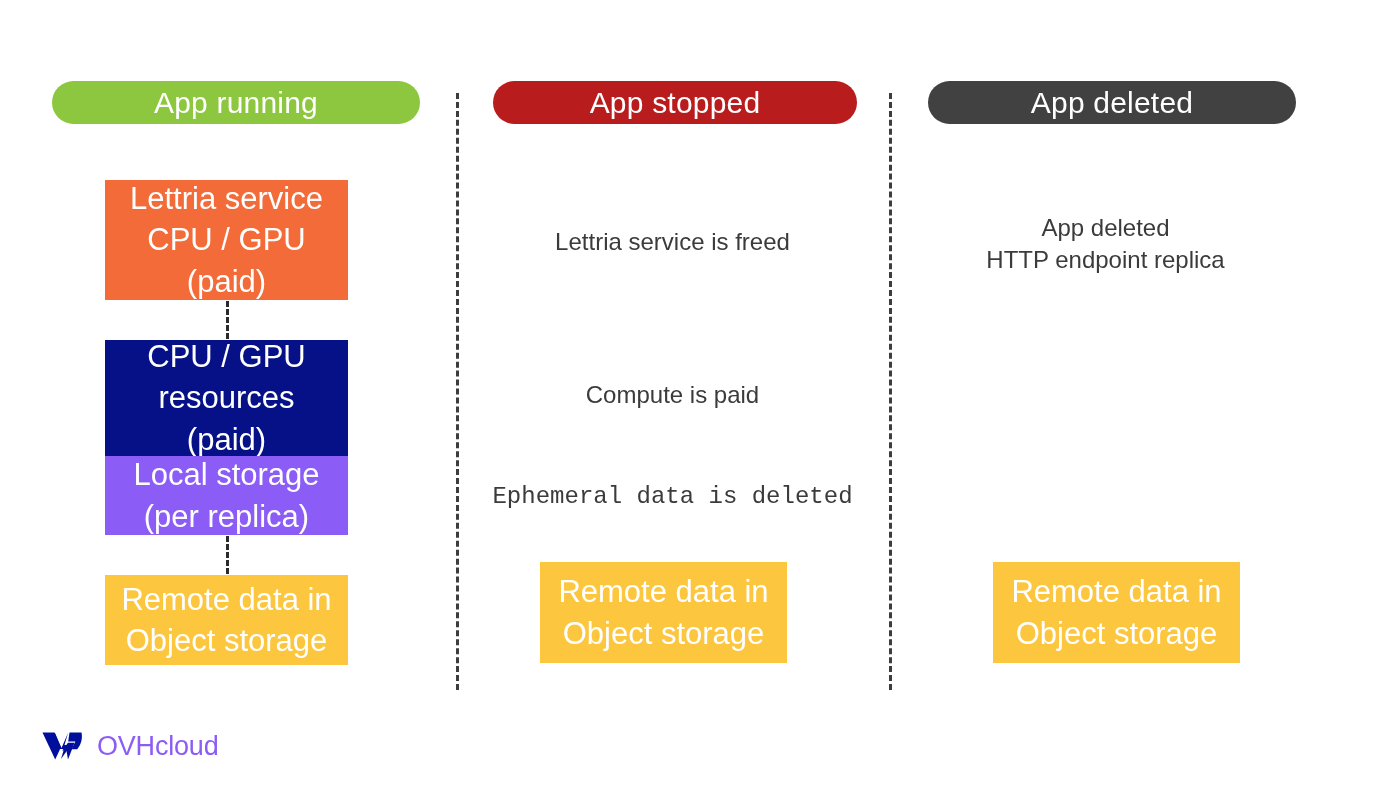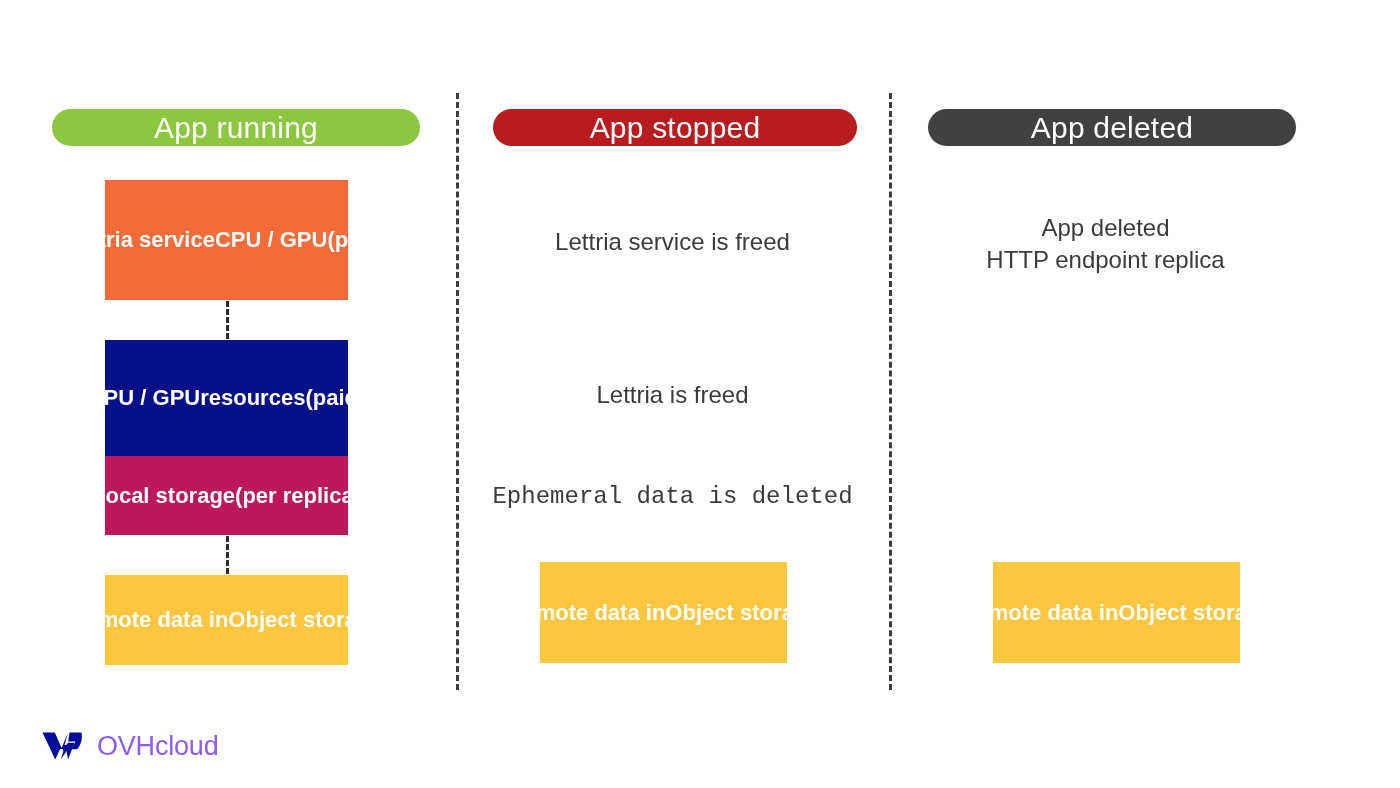--- a/index.html
+++ b/index.html
@@ -16,66 +16,64 @@
     position: relative;
     width: 1400px;
     height: 788px;
     background: #ffffff;
     overflow: hidden;
   }
 
   
   .pill {
     position: absolute;
-    height: 37px;
+    height: 43px;
     border-radius: 24px;
     display: flex;
     align-items: center;
     justify-content: center;
     color: #ffffff;
     font-size: 30px;
     font-weight: 400;
     letter-spacing: 0.2px;
     line-height: 1;
     white-space: nowrap;
-    margin-top: 28px;
   }
   .pill-running  { left: 52px;  top: 81px; width: 368px; background: #8CC63F; background: #8dc63f; }
   .pill-stopped  { left: 493px; top: 81px; width: 364px; background: #b91c1c; }
   .pill-deleted  { left: 928px; top: 81px; width: 368px; background: #414141; }
 
   
   .col-sep {
     position: absolute;
     top: 93px;
     width: 0;
     height: 597px;
     border-left: 3px dashed #3d3d3d;
   }
   .col-sep-1 { left: 456px; }
   .col-sep-2 { left: 889px; }
 
   
   .box {
     position: absolute;
     display: flex;
-    flex-direction: row;
+    flex-direction: column;
     align-items: center;
     justify-content: center;
     color: #ffffff;
-    font-size: 22px;
+    font-size: 31px;
     line-height: 1.33;
     text-align: center;
-    font-weight: bold;
   }
   .box .line { display: block; white-space: nowrap; }
 
   .box-lettria   { left: 105px; top: 180px; width: 243px; height: 120px; background: #f26b38; }
   .box-cpu       { left: 105px; top: 340px; width: 243px; height: 116px; background: #061187; }
-  .box-local     { left: 105px; top: 456px; width: 243px; height: 79px;  background: #be185d; }
+  .box-local     { left: 105px; top: 456px; width: 243px; height: 79px;  background: #8b5cf6; }
   .box-remote-1  { left: 105px; top: 575px; width: 243px; height: 90px;  background: #fcc63f; }
   .box-remote-2  { left: 540px; top: 562px; width: 247px; height: 101px; background: #fcc63f; }
   .box-remote-3  { left: 993px; top: 562px; width: 247px; height: 101px; background: #fcc63f; }
 
   
   .connector {
     position: absolute;
     left: 226px;
     width: 0;
     border-left: 3px dashed #2b2b2b;
@@ -158,21 +156,21 @@
 
   <div class="box box-remote-1">
     <span class="line">Remote data in</span>
     <span class="line">Object storage</span>
   </div>
 
   <div class="note note-freed-service">
     <span class="line">Lettria service is freed</span>
   </div>
   <div class="note note-compute">
-    <span class="line">Lettria is freed</span>
+    <span class="line">Compute is paid</span>
   </div>
   <div class="note note-ephemeral">
     <span class="line">Ephemeral data is deleted</span>
   </div>
 
   <div class="box box-remote-2">
     <span class="line">Remote data in</span>
     <span class="line">Object storage</span>
   </div>
 

